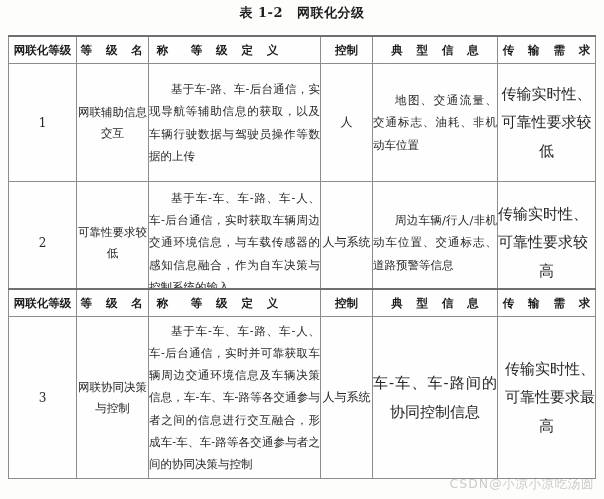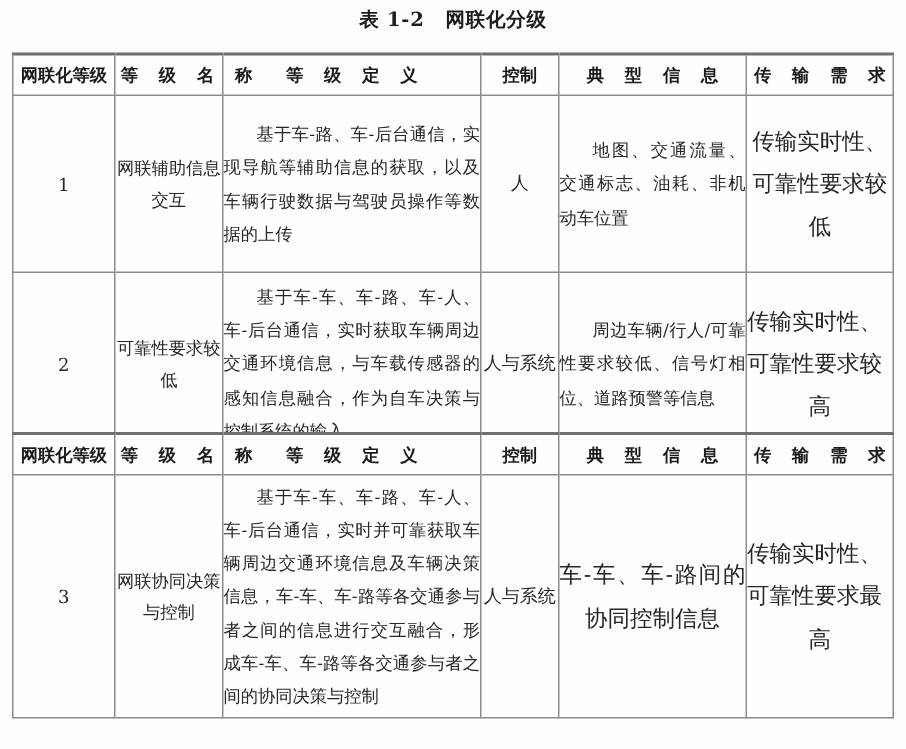--- a/index.html
+++ b/index.html
@@ -159,21 +159,21 @@
         <td class="cell-level">人</td>
         <td class="cell-just">地图、交通流量、交通标志、油耗、非机动车位置</td>
         <td class="cell-wrap" style="text-align:center;text-align-last:center;">传输实时性、可靠性要求较低</td>
       </tr>
 
       <tr style="height:122px;">
         <td class="cell-level">2</td>
         <td class="cell-center">可靠性要求较低</td>
         <td class="cell-just">基于车-车、车-路、车-人、车-后台通信，实时获取车辆周边交通环境信息，与车载传感器的感知信息融合，作为自车决策与控制系统的输入</td>
         <td class="cell-level">人与系统</td>
-        <td class="cell-just">周边车辆/行人/可靠性要求较低、信号灯相位、道路预警等信息</td>
+        <td class="cell-just">周边车辆/行人/非机动车位置、交通标志、道路预警等信息</td>
         <td class="cell-wrap" style="text-align:left;text-align-last:center;">传输实时性、可靠性要求较高</td>
       </tr>
     </tbody>
   </table>
 
   <table class="tbl seg2">
     <colgroup>
       <col class="c1">
         <col class="c2">
         <col class="c3">
@@ -190,19 +190,22 @@
         <td class="sp">典 型 信 息</td>
         <td class="sp">传 输 需 求</td>
       </tr>
 
       <tr style="height:162px;">
         <td class="cell-level">3</td>
         <td class="cell-center">网联协同决策与控制</td>
         <td class="cell-just">基于车-车、车-路、车-人、车-后台通信，实时并可靠获取车辆周边交通环境信息及车辆决策信息，车-车、车-路等各交通参与者之间的信息进行交互融合，形成车-车、车-路等各交通参与者之间的协同决策与控制</td>
         <td class="cell-level">人与系统</td>
         <td class="cell-wrap" style="text-align-last:center;">车-车、车-路间的协同控制信息</td>
-        <td class="cell-wrap" style="text-align:left;text-align-last:center;margin-left:11px;">传输实时性、可靠性要求最高</td>
+        <td class="cell-wrap" style="text-align:right;text-align-last:center;margin-left:11px;">传输实时性、可靠性要求最高</td>
       </tr>
     </tbody>
   </table>
 
+  <div class="watermark">
+    <span class="cs">CSDN</span><span>@小凉小凉吃汤圆</span>
+  </div>
 
 </div>
 
 </body></html>

